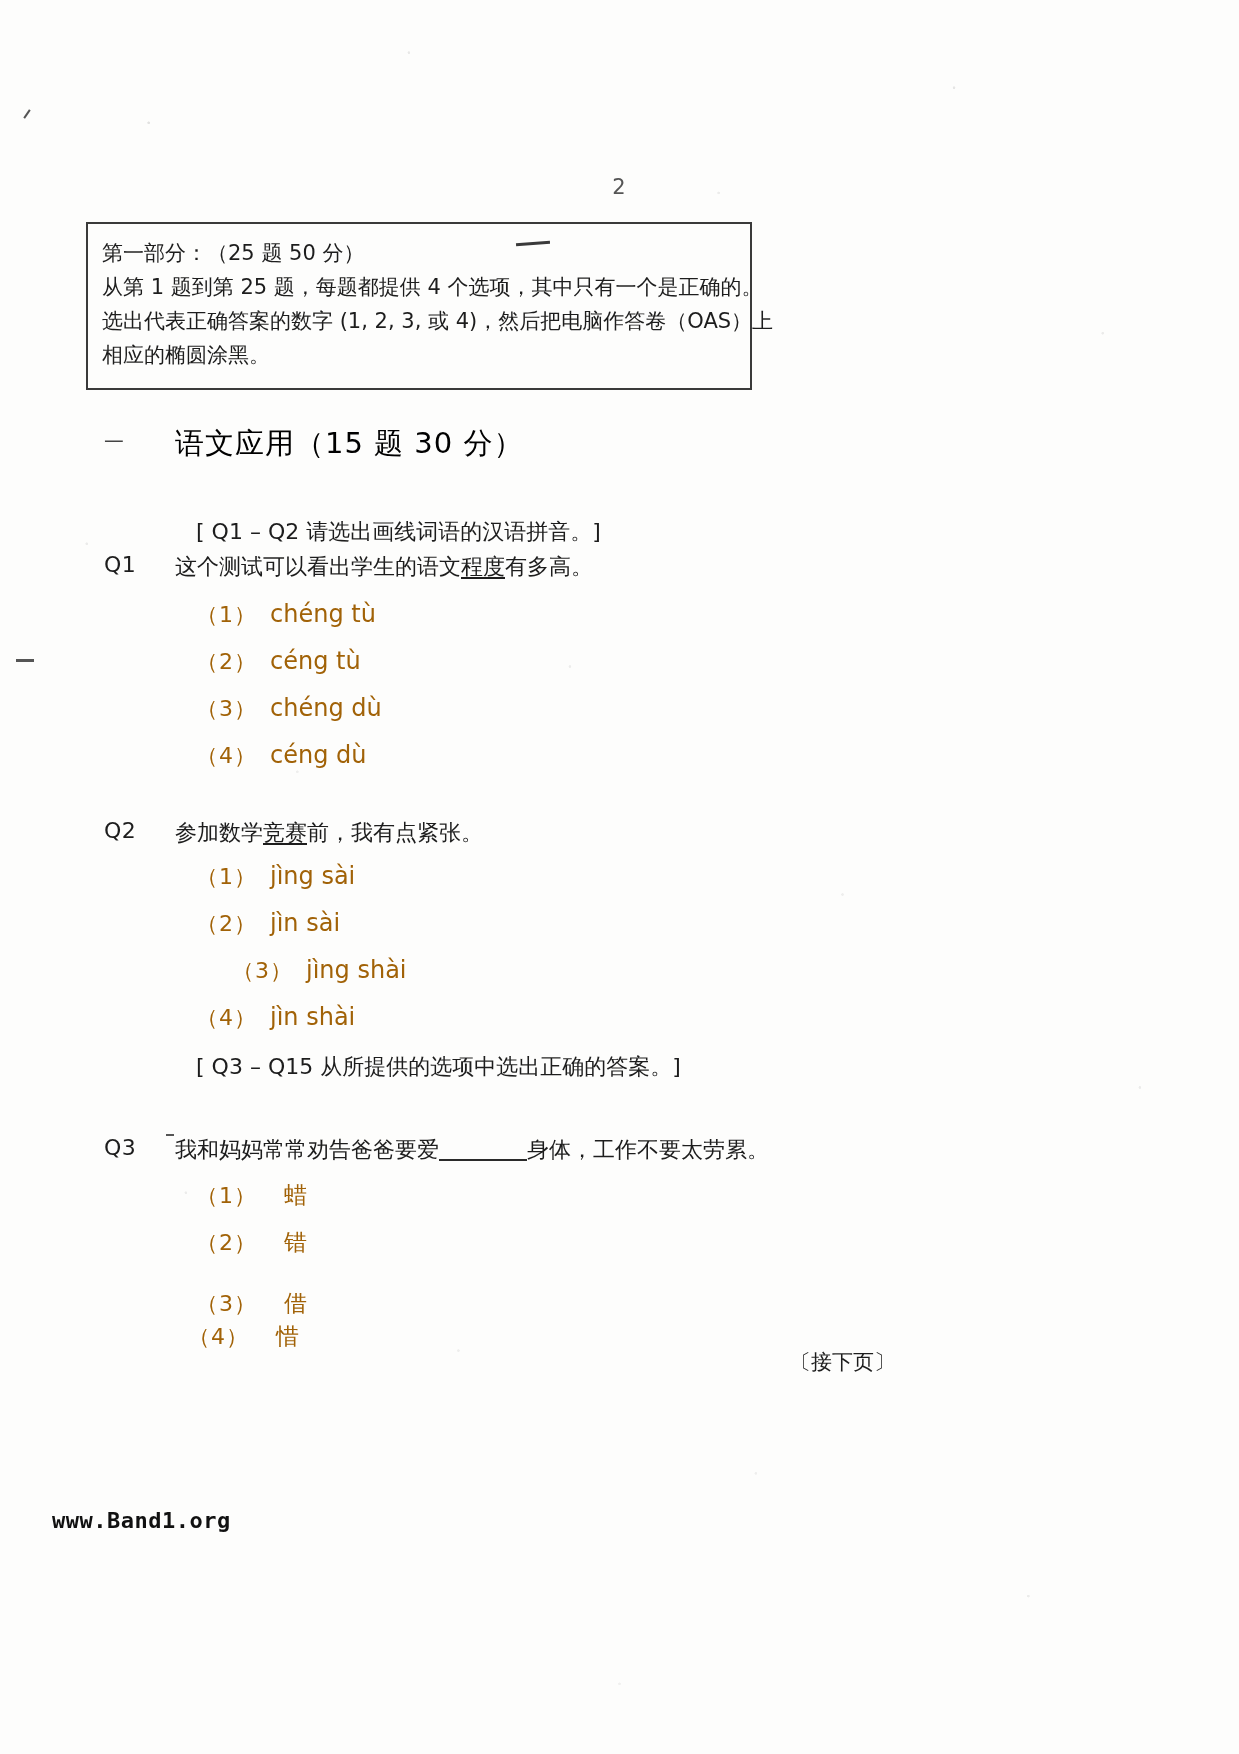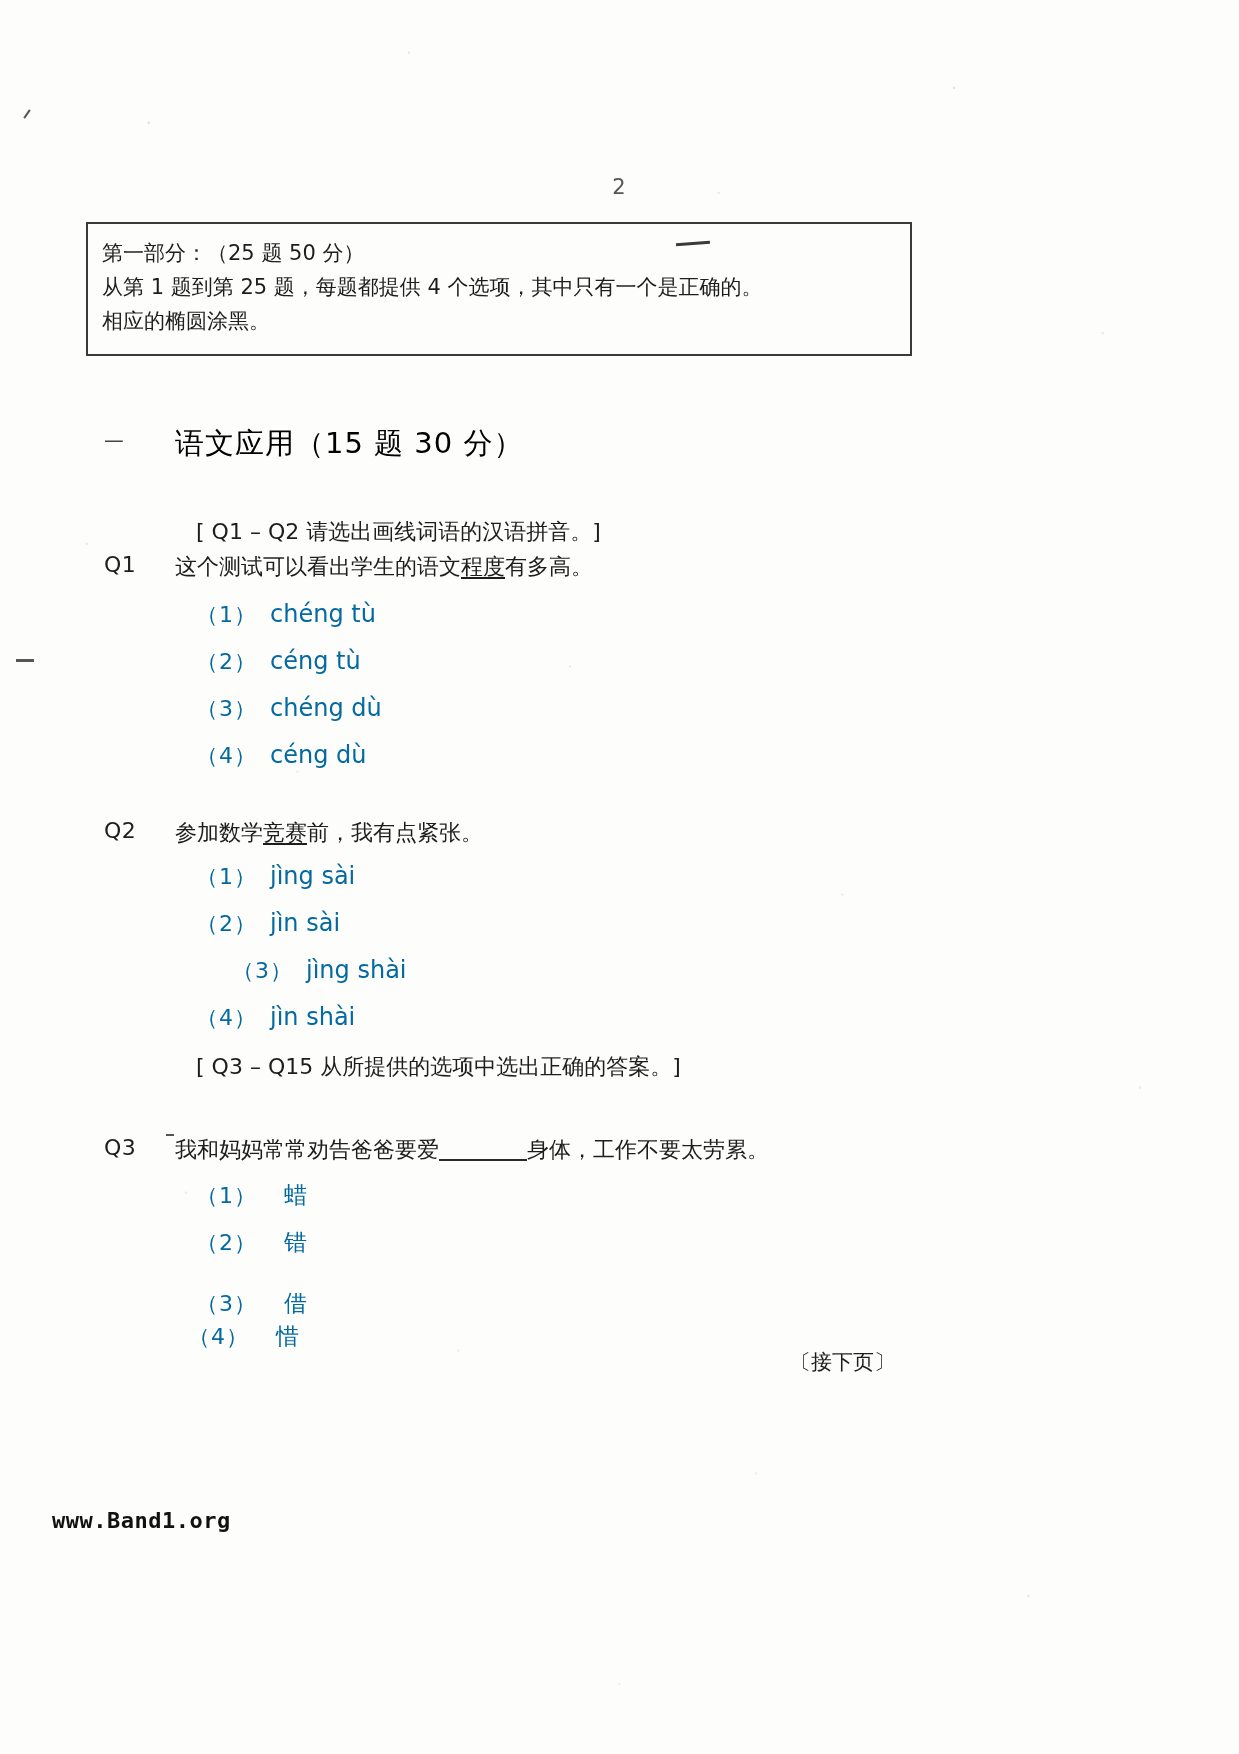--- a/index.html
+++ b/index.html
@@ -50,21 +50,21 @@
     width: 100%;
     text-align: center;
     font-size: 21px;
     color: #555;
     letter-spacing: 1px;
   }
   .instruction-box {
     position: absolute;
     left: 86px;
     top: 222px;
-    width: 826px;
+    width: 666px;
     border: 2px solid #3a3a3a;
     padding: 12px 14px 16px 14px;
     box-sizing: border-box;
     line-height: 1.62;
     font-size: 21px;
     color: #1d1d1d;
   }
   .instruction-box .line {
     white-space: nowrap;
   }
@@ -121,21 +121,21 @@
   }
   .blank-line {
     display: inline-block;
     width: 88px;
     border-bottom: 2px solid #2a2a2a;
     vertical-align: -4px;
   }
   .opt {
     position: absolute;
     font-size: 22px;
-    color: #0369a1;
+    color: #a16207;
     white-space: nowrap;
   }
   .opt-num {
     display: inline-block;
     width: 74px;
     letter-spacing: 1px;
   }
   .opt-text {
     display: inline-block;
     font-size: 24px;
@@ -179,20 +179,21 @@
   <div class="stray stray-1"></div>
   <div class="stray stray-2"></div>
   <div class="stray stray-3"></div>
 
   <div class="page-number">2</div>
 
   <div class="instruction-box">
     <div class="mark-dash"></div>
     <div class="line">第一部分：（25 题 50 分）</div>
     <div class="line">从第 1 题到第 25 题，每题都提供 4 个选项，其中只有一个是正确的。</div>
+    <div class="line">选出代表正确答案的数字 (1, 2, 3, 或 4)，然后把电脑作答卷（OAS）上</div>
     <div class="line">相应的椭圆涂黑。</div>
   </div>
 
   <div class="section section-marker">一</div>
   <div class="section section-title">语文应用（15 题 30 分）</div>
 
   <div class="directive directive-1">[ Q1 – Q2 请选出画线词语的汉语拼音。]</div>
 
   <div class="qblock">
     <div class="q-label" style="left:104px; top:552px;">Q1</div>

